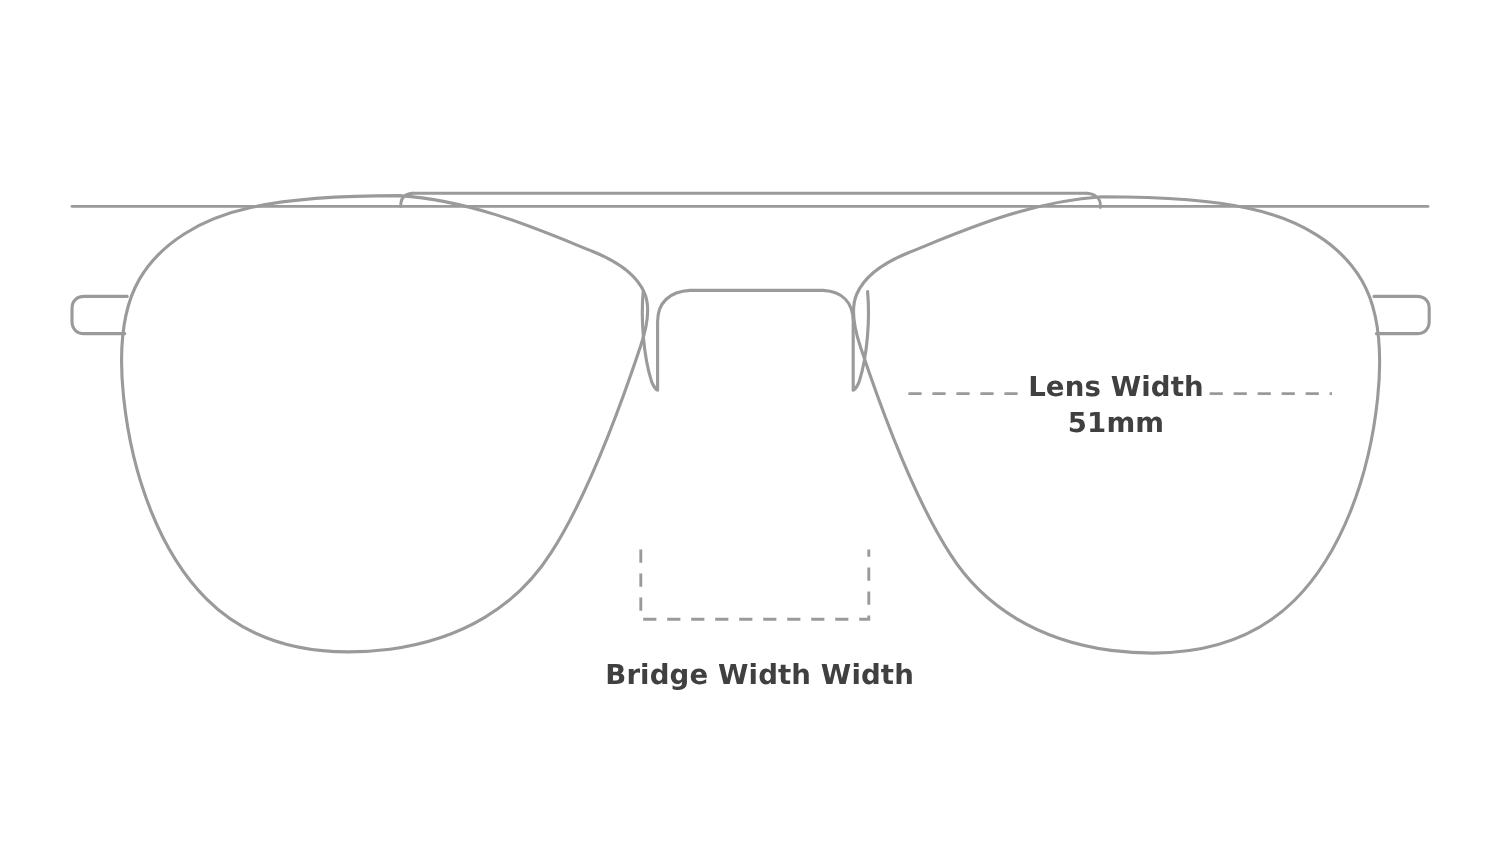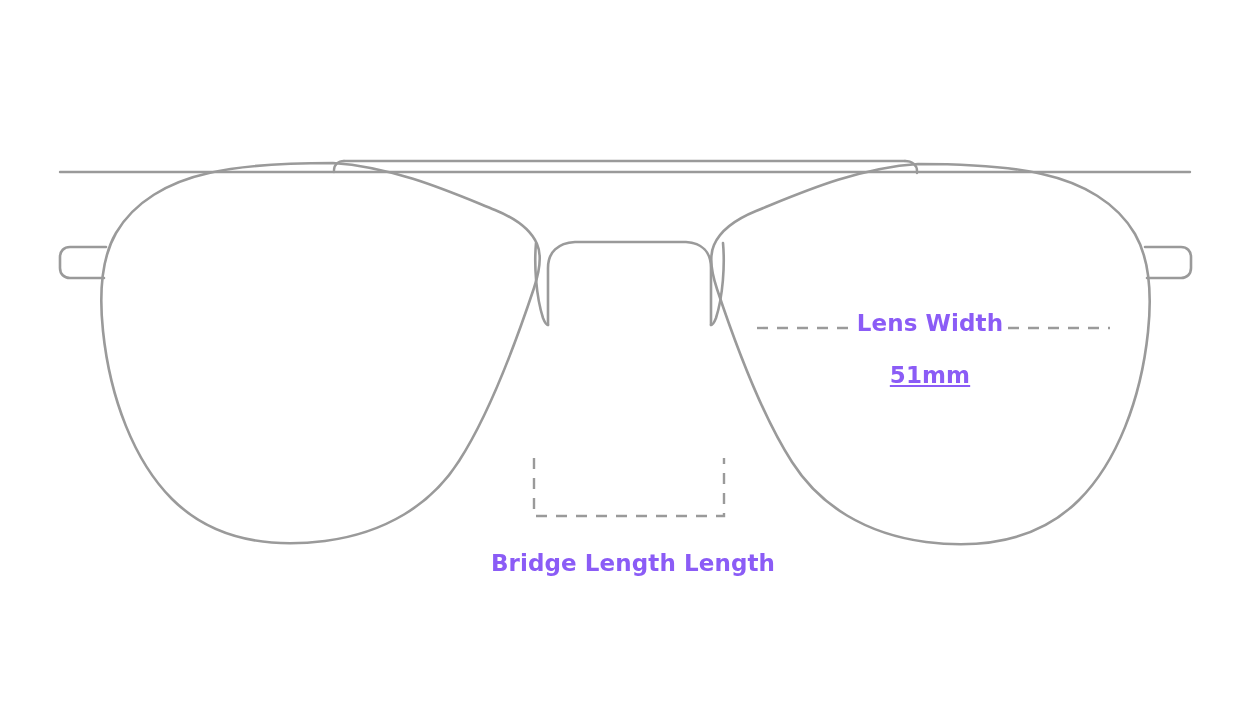--- a/index.html
+++ b/index.html
@@ -44,39 +44,38 @@
   }
   .dim-dash {
     fill: none;
     stroke: #9a9a9a;
     stroke-width: 2.4;
     stroke-linecap: butt;
     stroke-dasharray: 11 9;
   }
   .dim-label {
     position: absolute;
-    color: #8b5cf6;
+    color: #404040;
     font-family: "DejaVu Sans", "Liberation Sans", sans-serif;
     font-weight: bold;
     text-align: center;
     white-space: nowrap;
     letter-spacing: 0.1px;
     line-height: 1.18;
     user-select: none;
   }
   #lens-width-label {
     left: 775px;
     top: 310px;
     width: 310px;
     font-size: 23px;
   }
   #lens-width-label .dim-value {
     display: block;
-    margin-top: 25px;
-    text-decoration: underline;
+    margin-top: 3px;
   }
   #bridge-width-label {
     left: 478px;
     top: 550px;
     width: 310px;
     font-size: 23px;
   }
   #bridge-width-label .dim-value {
     display: block;
     margin-top: 7px;
@@ -155,16 +154,16 @@
 
     <path class="dim-dash" d="M 534 458 L 534 516 L 724 516 L 724 458"></path>
   </svg>
 
   <div class="dim-label" id="lens-width-label">
     <span class="dim-name">Lens Width</span>
     <span class="dim-value">51mm</span>
   </div>
 
   <div class="dim-label" id="bridge-width-label">
-    <span class="dim-name">Bridge Length Length</span>
+    <span class="dim-name">Bridge Width Width</span>
   </div>
 
 </div>
 
 </body></html>

